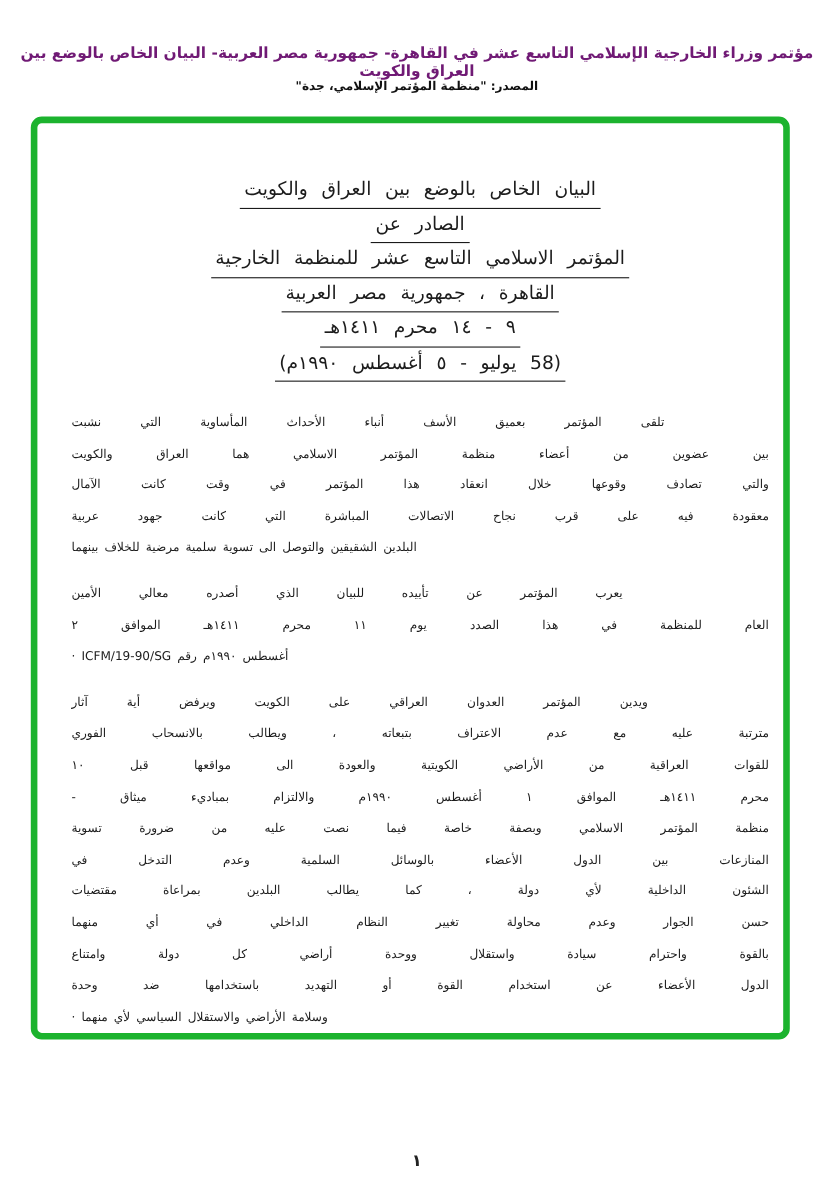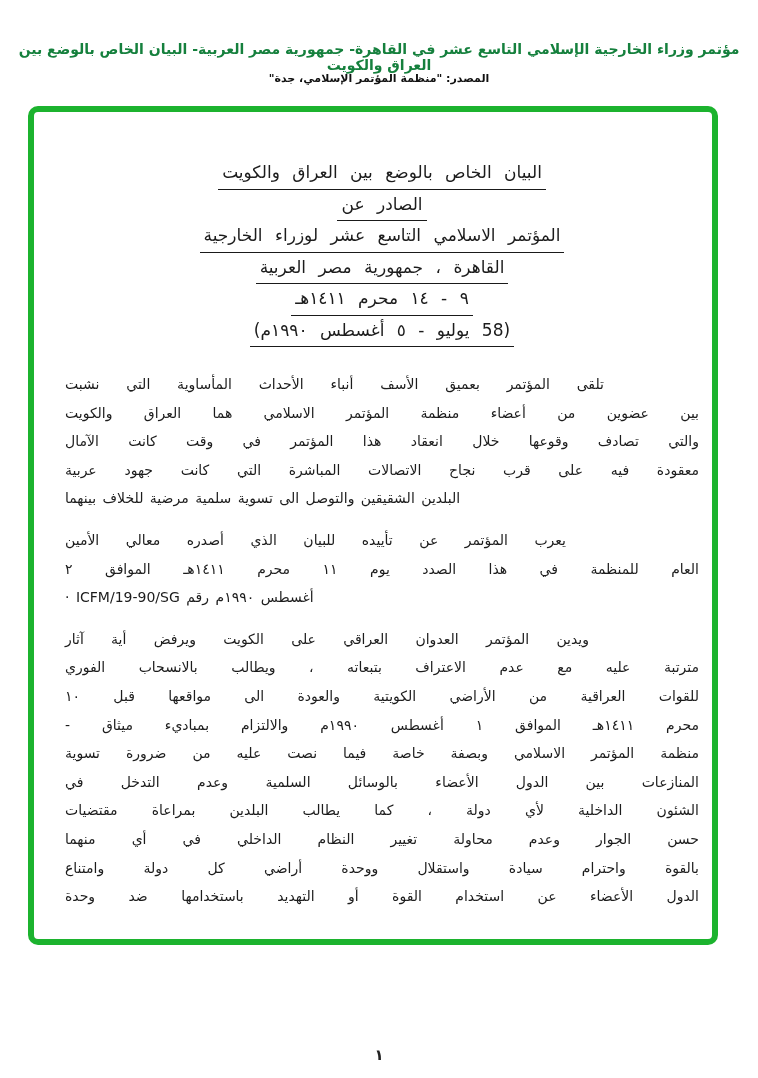--- a/index.html
+++ b/index.html
@@ -11,21 +11,21 @@
     overflow: hidden;
   }
   body { position: relative; }
 
   
   .caption-1 {
     position: absolute; top: 41px; left: 0; right: 0;
     direction: rtl; text-align: center;
     font-size: 14px; font-weight: bold;
     letter-spacing: -0.2px;
-    color: #15803d;
+    color: #701a75;
   }
   .caption-2 {
     position: absolute; top: 72px; left: 0; right: 0;
     direction: rtl; text-align: center;
     font-size: 11px; font-weight: bold;
     color: #111;
   }
 
   
   .frame {
@@ -50,21 +50,21 @@
     letter-spacing: 0.5px;
     word-spacing: 7px;
     border-bottom: 1.5px solid #1a1a1a;
     padding: 0 4px 2px 4px;
   }
 
   
   .para { margin-top: 13px; }
   .para:first-of-type { margin-top: 0; }
   .line {
-    font-size: 14px;
+    font-size: 11px;
     line-height: 28.6px;
     text-align: justify;
     text-align-last: justify;
     word-spacing: 2px;
   }
   .line.last { text-align: left; text-align-last: auto; }
   .para-1 .line.first { text-indent: 95px; }
   .para-2 .line.first { text-indent: 133px; }
   .para-3 .line.first { text-indent: 110px; }
   .u-lead .lead {
@@ -84,21 +84,21 @@
 
 <div class="caption-1">مؤتمر وزراء الخارجية الإسلامي التاسع عشر في القاهرة- جمهورية مصر العربية- البيان الخاص بالوضع بين العراق والكويت</div>
 <div class="caption-2">المصدر: "منظمة المؤتمر الإسلامي، جدة"</div>
 
 <div class="frame">
   <div class="doc-content">
 
     <div class="title-block">
       <div class="title-line"><span>البيان الخاص بالوضع بين العراق والكويت</span></div>
       <div class="title-line"><span>الصادر عن</span></div>
-      <div class="title-line"><span>المؤتمر الاسلامي التاسع عشر لوزراء الخارجية</span></div>
+      <div class="title-line"><span>المؤتمر الاسلامي التاسع عشر للمنظمة الخارجية</span></div>
       <div class="title-line"><span>القاهرة ، جمهورية مصر العربية</span></div>
       <div class="title-line"><span>٩ - ١٤ محرم ١٤١١هـ</span></div>
       <div class="title-line"><span>(58 يوليو - ٥ أغسطس ١٩٩٠م)</span></div>
     </div>
 
     <div class="para para-1">
       <div class="line first">
         <span class="lead">تلقى</span>
         <span>المؤتمر بعميق الأسف أنباء الأحداث المأساوية التي نشبت</span>
       </div>
@@ -124,18 +124,19 @@
       </div>
       <div class="line">مترتبة عليه مع عدم الاعتراف بتبعاته ، ويطالب بالانسحاب الفوري</div>
       <div class="line">للقوات العراقية من الأراضي الكويتية والعودة الى مواقعها قبل ١٠</div>
       <div class="line">محرم ١٤١١هـ الموافق ١ أغسطس ١٩٩٠م والالتزام بمباديء ميثاق -</div>
       <div class="line">منظمة المؤتمر الاسلامي وبصفة خاصة فيما نصت عليه من ضرورة تسوية</div>
       <div class="line">المنازعات بين الدول الأعضاء بالوسائل السلمية وعدم التدخل في</div>
       <div class="line">الشئون الداخلية لأي دولة ، كما يطالب البلدين بمراعاة مقتضيات</div>
       <div class="line">حسن الجوار وعدم محاولة تغيير النظام الداخلي في أي منهما</div>
       <div class="line">بالقوة واحترام سيادة واستقلال ووحدة أراضي كل دولة وامتناع</div>
       <div class="line">الدول الأعضاء عن استخدام القوة أو التهديد باستخدامها ضد وحدة</div>
+      <div class="line last">وسلامة الأراضي والاستقلال السياسي لأي منهما ·</div>
     </div>
 
   </div>
 </div>
 
 <div class="page-number">١</div>
 
 </body></html>

